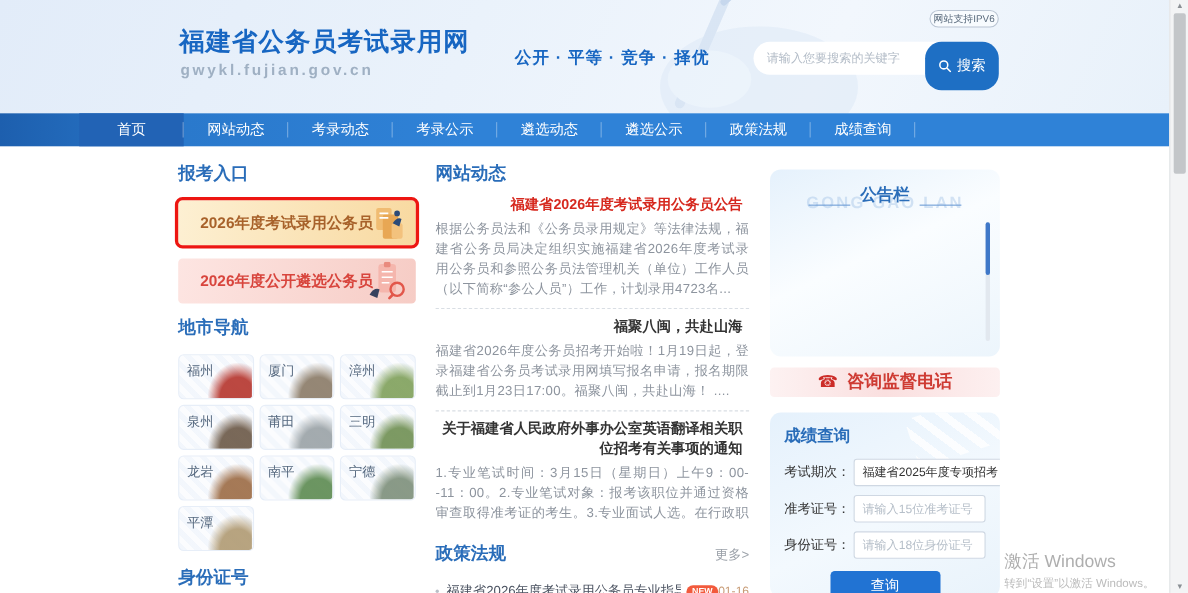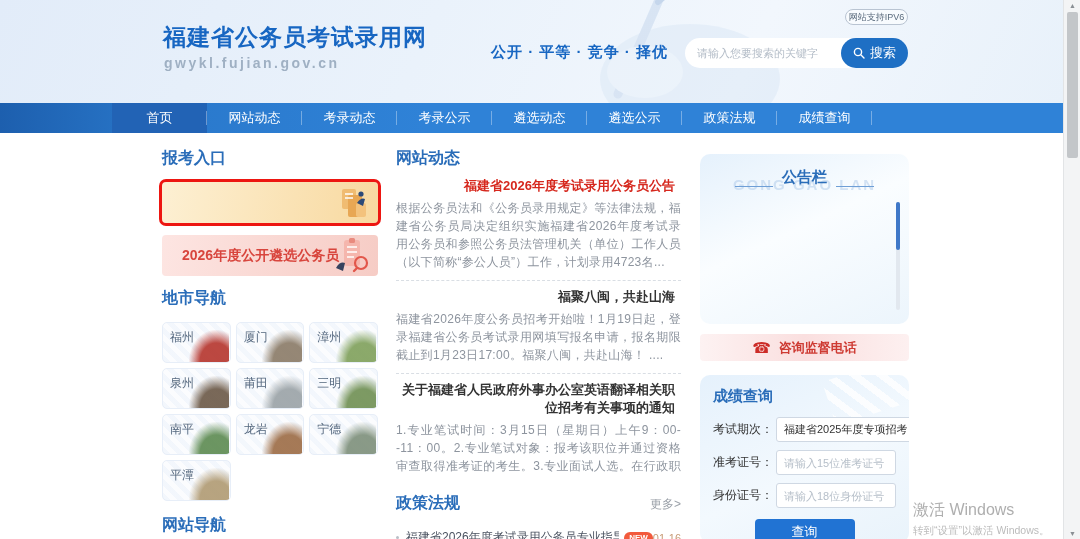--- a/index.html
+++ b/index.html
@@ -11,34 +11,34 @@
   .page-scrollbar .thumb { position:absolute; left:3px; top:12px; width:11px; height:146px; background:#c3c6c9; border-radius:2px; }
   .page-scrollbar .arrow { position:absolute; left:0; width:17px; text-align:center; font-size:7px; color:#8a8f94; }
   .arrow.up { top:2px; } .arrow.down { bottom:2px; }
 
   
   .header { position:absolute; left:0; top:0; width:1063px; height:103px;
             background:linear-gradient(115deg,#e2ecf9 0%,#eaf2fb 40%,#f2f7fd 70%,#e8f1fa 100%); overflow:hidden; }
   .pen-art { position:absolute; left:540px; top:-6px; opacity:.5; }
   .site-title { position:absolute; left:163px; top:22px; font-size:23px; font-weight:bold; color:#1766c2; letter-spacing:1px; }
   .site-url { position:absolute; left:164px; top:55px; font-size:14px; font-weight:bold; color:#9fb0c3; letter-spacing:2.5px; }
-  .slogan { position:absolute; left:468px; top:43px; font-size:15px; font-weight:bold; color:#1766c2; letter-spacing:1px;margin-left:23px; }
+  .slogan { position:absolute; left:468px; top:43px; font-size:15px; font-weight:bold; color:#1766c2; letter-spacing:1px; }
   .ipv6-badge { position:absolute; left:845px; top:9px; width:63px; height:16px; line-height:14px; text-align:center;
                 border:1px solid #b9c4d2; border-radius:9px; font-size:9px; color:#5a6b7d; background:rgba(255,255,255,.55); }
   .search-wrap { position:absolute; left:685px; top:38px; width:223px; height:30px; display:flex; }
   .search-input { flex:1; height:30px; border:none; outline:none; background:#fff; border-radius:15px 0 0 15px;
                   padding:0 12px; font-size:11px; color:#333; }
   .search-input::placeholder { color:#b3bcc7; }
-  .search-btn { width:71px; height:30px; border:none; background:#1e6fc4; border-radius:15px; margin-left:-10px;
+  .search-btn { width:71px; height:44px; border:none; background:#1e6fc4; border-radius:15px; margin-left:-10px;
                 color:#fff; font-size:13px; display:flex; align-items:center; justify-content:center; gap:5px; cursor:pointer; }
 
   
   .nav { position:absolute; left:0; top:103px; width:1063px; height:30px;
          background:linear-gradient(90deg,#1d5fae 0%,#2a79cc 16%,#2f82d7 40%); }
-  .nav ul { list-style:none; display:flex; padding-left:112px; height:30px; }
+  .nav ul { list-style:none; display:flex; padding-left:72px; height:30px; }
   .nav li { position:relative; width:95px; text-align:center; line-height:30px; font-size:13px; color:#fff; cursor:pointer; }
   .nav li::after { content:""; position:absolute; right:0; top:8px; width:1px; height:14px; background:rgba(255,255,255,.35); }
   .nav li.active { background:#2263b5; }
 
   
   .col-left  { position:absolute; left:162px; top:140px; width:216px; }
   .col-mid   { position:absolute; left:396px; top:140px; width:285px; }
   .col-right { position:absolute; left:700px; top:140px; width:209px; }
 
   h2.sec { font-size:16px; font-weight:bold; color:#2a6db9; }
@@ -87,21 +87,21 @@
   .board-wm { position:absolute; left:0; right:0; top:22px; text-align:center; font-size:15px; font-weight:bold;
               color:rgba(165,195,230,.45); letter-spacing:2px; }
   .phone-list { list-style:none; margin-top:13px; position:relative; z-index:2; }
   .phone-list li { font-size:11px; color:#3d4550; line-height:15.5px; }
   .board-scroll { position:absolute; right:9px; top:48px; width:4px; height:108px; background:#e2e8ef; border-radius:2px; }
   .board-scroll .bthumb { width:4px; height:48px; background:#3f78c8; border-radius:2px; }
 
   .hotline-bar { margin-top:10px; height:27px; border-radius:4px; display:flex; align-items:center; justify-content:center; gap:8px;
                  background:linear-gradient(90deg,#fdf2f2,#fadfdf 50%,#fdf0f0); cursor:pointer; }
   .hotline-icon { color:#cc2c28; font-size:15px; line-height:1; }
-  .hotline-label { font-size:13px; font-weight:bold; color:#ce3b33; }
+  .hotline-label { font-size:16px; font-weight:bold; color:#ce3b33; }
 
   .score-card { position:relative; margin-top:14px; height:168px; border-radius:10px; padding:12px 13px;
                 background:linear-gradient(155deg,#e5f1fc 0%,#f3f9fe 55%,#e9f3fb 100%); overflow:hidden; }
   .score-card::after { content:""; position:absolute; right:-8px; top:-8px; width:90px; height:46px; transform:rotate(-18deg);
                 background:repeating-linear-gradient(55deg, rgba(255,255,255,.8) 0 7px, rgba(255,255,255,0) 7px 16px); }
   .score-card h2.sec { font-size:15px; margin-bottom:11px; position:relative; z-index:2; }
   .form-row { display:flex; align-items:center; margin-bottom:8px; position:relative; z-index:2; }
   .form-label { width:63px; font-size:12px; color:#333; flex:0 0 auto; }
   .select-box { position:relative; flex:1; height:25px; background:#fff; border:1px solid #cfd8e3; border-radius:3px;
                 display:flex; align-items:center; padding:0 18px 0 7px; cursor:pointer; }
@@ -177,20 +177,21 @@
       <li class="nav-item">
         <span>成绩查询</span>
       </li>
     </ul>
 </nav>
 
 <div class="col-left">
   <h2 class="sec">报考入口</h2>
 
   <div class="entry-banner orange highlighted">
+    <span>2026年度考试录用公务员</span>
     <svg class="banner-icon" width="44" height="36" viewBox="0 0 44 36">
       <rect x="14" y="4" width="14" height="20" rx="2" fill="#f0bc72"></rect>
       <rect x="20" y="10" width="14" height="22" rx="2" fill="#e8a754"></rect>
       <rect x="28" y="18" width="10" height="14" rx="2" fill="#f3c27d"></rect>
       <line x1="17" y1="9" x2="25" y2="9" stroke="#fff" stroke-width="1.5"></line>
       <line x1="17" y1="13" x2="25" y2="13" stroke="#fff" stroke-width="1.5"></line>
       <circle cx="33" cy="9" r="2.6" fill="#2c4a78"></circle>
       <path d="M29 18 q4 -6 8 -4 l-2 7 z" fill="#2c4a78"></path>
     </svg>
   </div>
@@ -238,41 +239,41 @@
         <span class="city-label">莆田</span>
         <span class="city-photo" style="--pc: #9aa2a6;"></span>
       </div>
 
       <div class="city-card">
         <span class="city-label">三明</span>
         <span class="city-photo" style="--pc: #6f8f52;"></span>
       </div>
 
       <div class="city-card">
+        <span class="city-label">龙岩</span>
+        <span class="city-photo" style="--pc: #9c6b44;"></span>
+      </div>
+
+      <div class="city-card">
         <span class="city-label">南平</span>
         <span class="city-photo" style="--pc: #5c8a50;"></span>
       </div>
 
       <div class="city-card">
-        <span class="city-label">龙岩</span>
-        <span class="city-photo" style="--pc: #9c6b44;"></span>
-      </div>
-
-      <div class="city-card">
         <span class="city-label">宁德</span>
         <span class="city-photo" style="--pc: #7d8f7a;"></span>
       </div>
 
       <div class="city-card">
         <span class="city-label">平潭</span>
         <span class="city-photo" style="--pc: #b09a72;"></span>
       </div>
     </div>
 
-  <h2 class="sec mt">网站导航</h2>
+  <h2 class="sec mt">身份证号</h2>
 
 </div>
 
 <div class="col-mid">
   <h2 class="sec">网站动态</h2>
 
   <div class="art-title red">福建省2026年度考试录用公务员公告</div>
   <div class="art-body l4">根据公务员法和《公务员录用规定》等法律法规，福建省公务员局决定组织实施福建省2026年度考试录用公务员和参照公务员法管理机关（单位）工作人员（以下简称“参公人员”）工作，计划录用4723名...</div>
   <div class="dash-div"></div>
 

